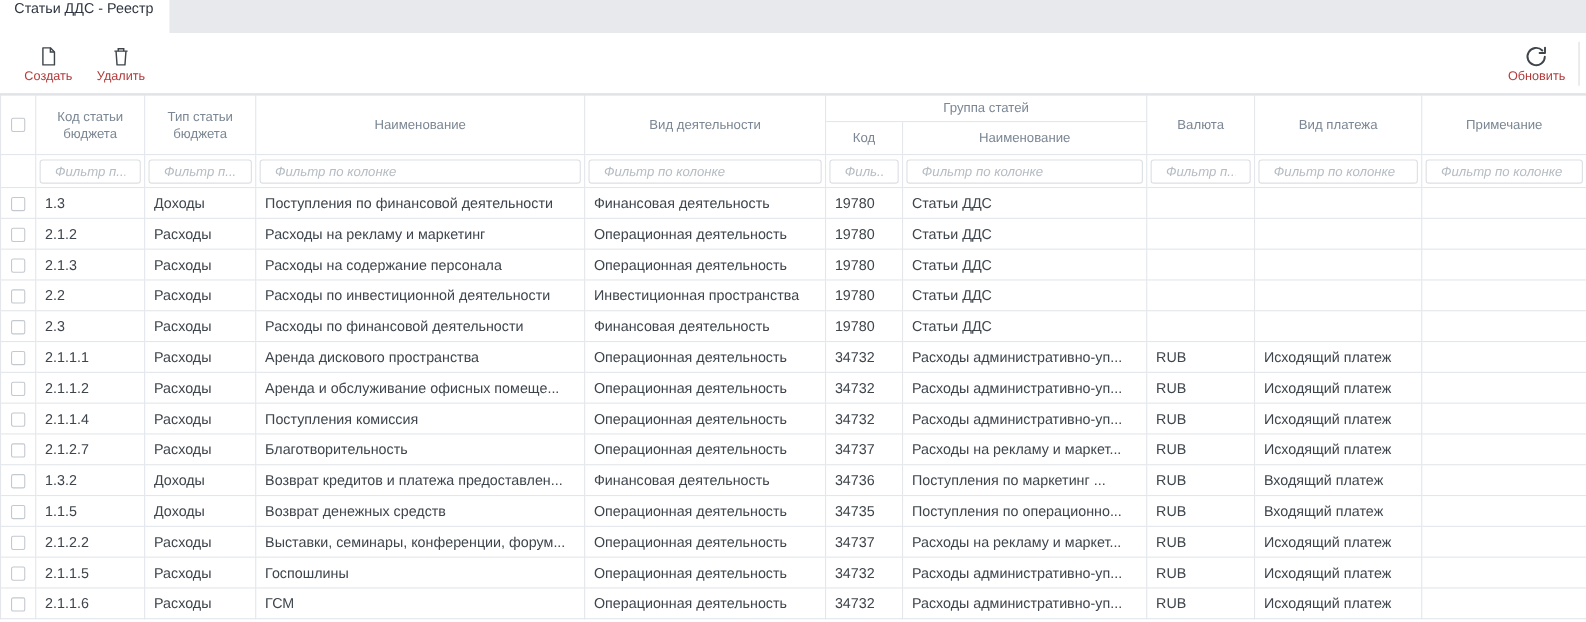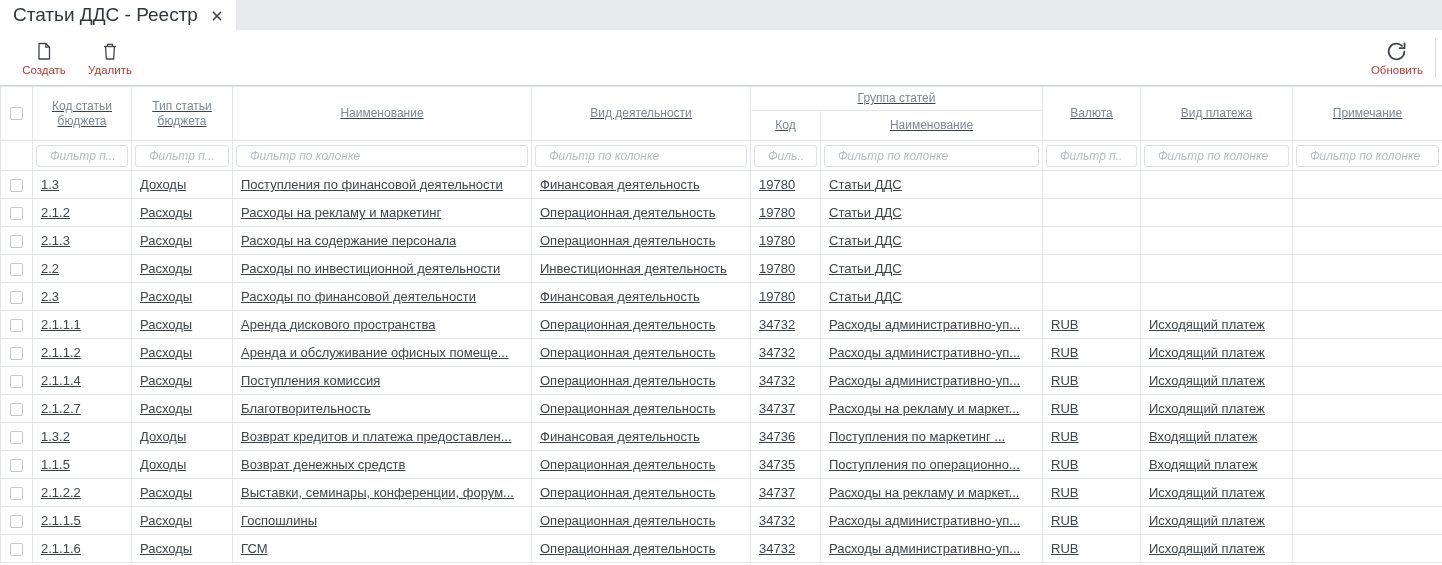--- a/index.html
+++ b/index.html
@@ -14,22 +14,23 @@
   
   .tabbar {
     height: 30px; flex: 0 0 auto;
     background: #e7e9ec;
     display: flex; align-items: stretch;
   }
   .tab {
     background: #ffffff;
     display: flex; align-items: center; gap: 14px;
     padding: 0 14px 0 13px;
-    font-size: 19px; color: #2f3640;
+    font-size: 13px; color: #2f3640;
     cursor: default;
+    flex-direction: column;
   }
   .tab-close { display: flex; align-items: center; cursor: pointer; padding-top: 1px; }
 
   
   .toolbar {
     height: 55px; flex: 0 0 auto;
     display: flex; align-items: center;
     padding: 0 6px 0 18px;
     background: #ffffff;
   }
@@ -37,21 +38,21 @@
     display: flex; flex-direction: column; align-items: center;
     gap: 3px; min-width: 52px; margin-right: 14px;
     cursor: pointer; padding-top: 2px;
   }
   .tool-btn .tb-label { font-size: 11.5px; color: #b23b3b; white-space: nowrap; }
   .tool-btn .tb-icon { height: 20px; display: flex; align-items: center; justify-content: center; }
   .toolbar-spacer { flex: 1 1 auto; }
   .toolbar-divider { width: 1px; height: 40px; background: #d9dcdf; margin-left: 8px; }
 
   
-  .table-wrap { flex: 1 1 auto; border-top: 1px solid #ccd1d6; overflow: hidden; text-decoration: underline; }
+  .table-wrap { flex: 1 1 auto; border-top: 1px solid #ccd1d6; overflow: hidden; }
   table {
     border-collapse: collapse; table-layout: fixed;
     width: 1442px; font-size: 13px;
   }
   th, td { border: 1px solid #e3e6ea; }
   thead th {
     font-weight: normal; color: #7b8794; font-size: 12px;
     background: #ffffff; text-align: center; vertical-align: middle;
     padding: 2px 5px; line-height: 1.25;
   }
@@ -208,21 +209,21 @@
             <td>Статьи ДДС</td>
             <td></td>
             <td></td>
             <td></td>
           </tr>
           <tr>
             <td class="chk-col"><span class="cb"></span></td>
             <td>2.2</td>
             <td>Расходы</td>
             <td>Расходы по инвестиционной деятельности</td>
-            <td>Инвестиционная деятельность</td>
+            <td>Инвестиционная пространства</td>
             <td>19780</td>
             <td>Статьи ДДС</td>
             <td></td>
             <td></td>
             <td></td>
           </tr>
           <tr>
             <td class="chk-col"><span class="cb"></span></td>
             <td>2.3</td>
             <td>Расходы</td>

